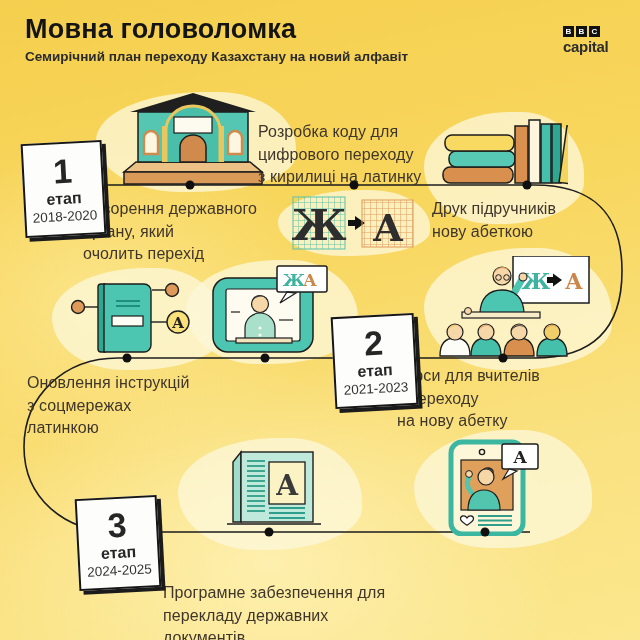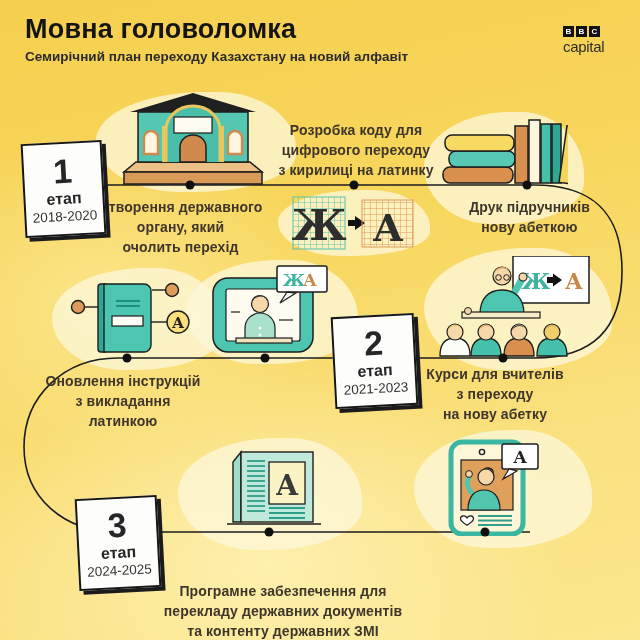--- a/index.html
+++ b/index.html
@@ -21,30 +21,30 @@
   .dots{position:absolute;left:0;top:0;z-index:5;pointer-events:none;}
   .badge{
     position:absolute;z-index:6;background:#fdfdfc;border:2px solid #161616;
     box-shadow:4px 4px 0 #1b1b1b;display:flex;flex-direction:column;align-items:center;
     justify-content:center;transform:rotate(-3deg);color:#262626;text-align:center;
   }
   .badge .num{font-size:34px;font-weight:700;line-height:1;}
   .badge .lbl{font-size:16px;font-weight:700;margin-top:2px;line-height:1.1;}
   .badge .yrs{font-size:13.5px;font-weight:400;margin-top:2px;color:#333;}
   .caption{
-    position:absolute;z-index:4;font-size:14px;font-weight:700;color:#3f362b;
-    text-align:center;line-height:1.42;white-space:pre-line;letter-spacing:.1px;
+    position:absolute;z-index:4;font-size:16px;font-weight:400;color:#3f362b;
+    text-align:left;line-height:1.42;white-space:pre-line;letter-spacing:.1px;
   }
   .title{position:absolute;left:25px;top:14px;font-size:27px;font-weight:700;color:#141414;z-index:4;letter-spacing:.2px;}
   .subtitle{position:absolute;left:25px;top:49px;font-size:13.5px;font-weight:600;color:#2b2b2b;z-index:4;}
   .bbc{position:absolute;left:563px;top:26px;z-index:4;}
   .bbc .blocks{display:flex;gap:2px;}
   .bbc .blocks span{width:11px;height:11px;background:#111;color:#fff;font-size:8px;font-weight:700;
     display:flex;align-items:center;justify-content:center;}
-  .bbc .word{font-size:15px;font-weight:400;color:#2d2d2d;letter-spacing:-.3px;margin-top:1px;}
+  .bbc .word{font-size:15px;font-weight:700;color:#2d2d2d;letter-spacing:-.3px;margin-top:1px;}
   text.serif{font-family:"DejaVu Serif","Liberation Serif",serif;font-weight:bold;}
 </style>
 </head>
 <body>
 
 <div id="canvas">
 
   <div class="blob" style="left:96px;top:92px;width:200px;height:100px;"></div>
   <div class="blob" style="left:278px;top:190px;width:152px;height:66px;"></div>
   <div class="blob" style="left:424px;top:112px;width:160px;height:112px;"></div>
@@ -251,21 +251,21 @@
 
   <div class="caption" style="left:83px;top:198px;width:195px;">Створення державного
 органу, який
 очолить перехід</div>
   <div class="caption" style="left:258px;top:121px;width:196px;">Розробка коду для
 цифрового переходу
 з кирилиці на латинку</div>
   <div class="caption" style="left:432px;top:198px;width:195px;">Друк підручників
 нову абеткою</div>
   <div class="caption" style="left:27px;top:372px;width:192px;">Оновлення інструкцій
-з викладання
+з соцмережах
 латинкою</div>
   <div class="caption" style="left:397px;top:365px;width:196px;">Курси для вчителів
 з переходу
 на нову абетку</div>
   <div class="caption" style="left:163px;top:546px;width:240px;margin-top:36px;">Програмне забезпечення для
 перекладу державних документів
 та контенту державних ЗМІ</div>
 
 </div>
 

